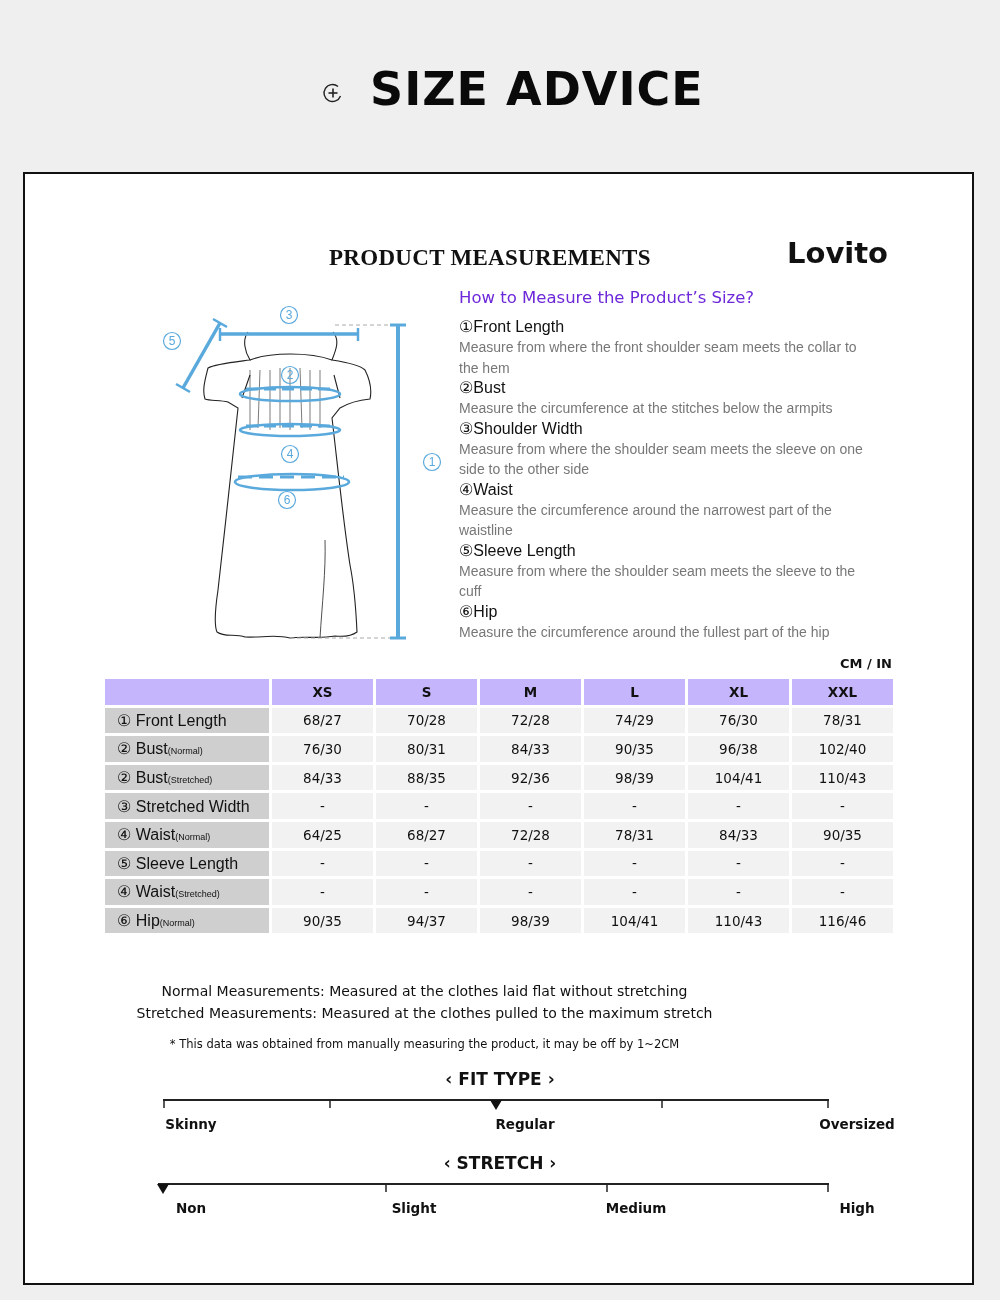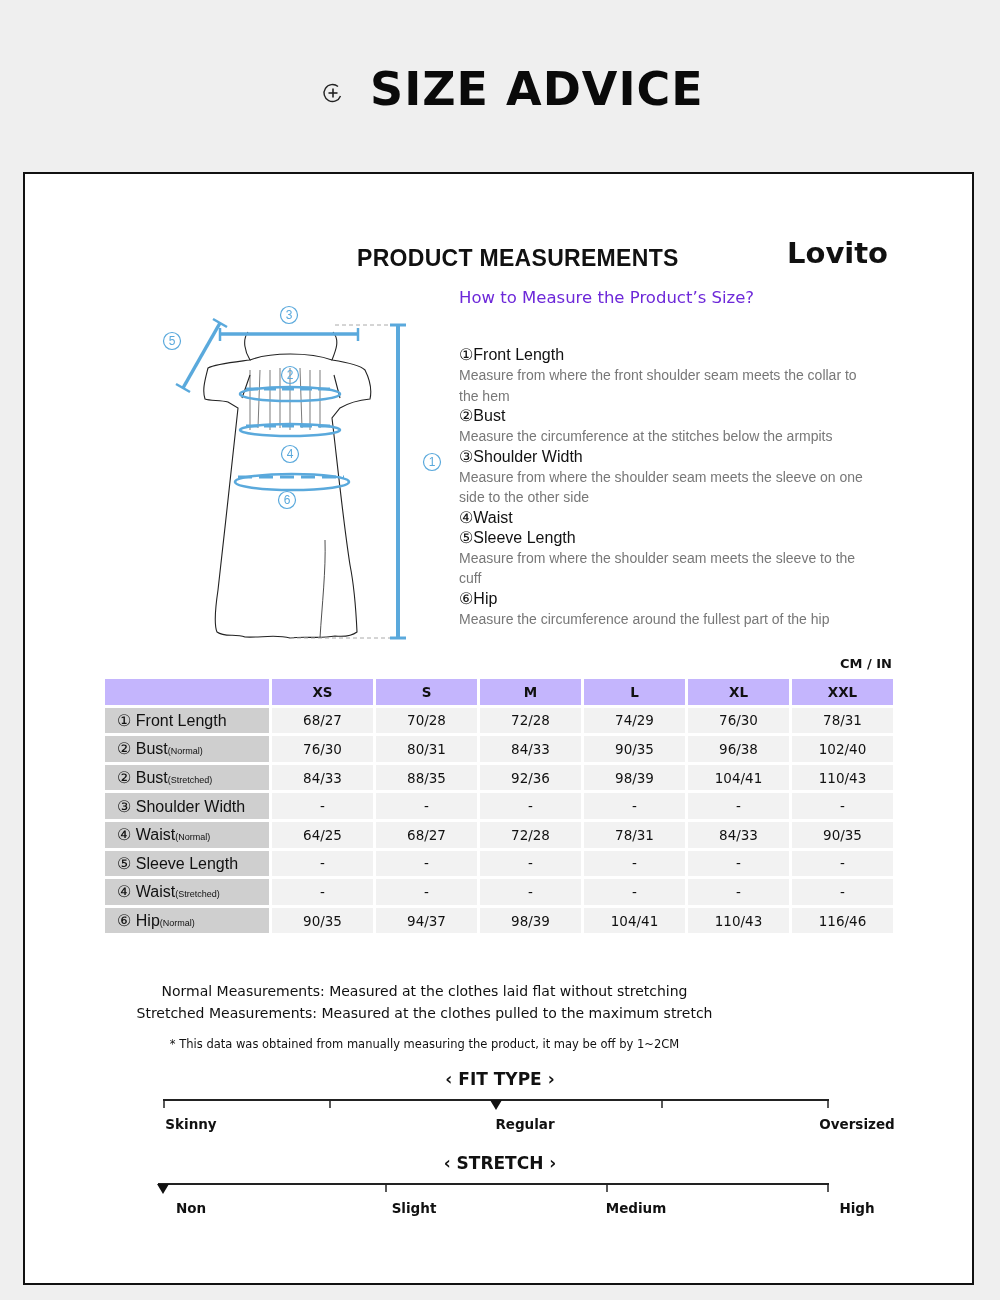--- a/index.html
+++ b/index.html
@@ -1,24 +1,24 @@
 <!DOCTYPE html>
 <html><head>
 <meta charset="utf-8">
 <style>
   html, body { margin:0; padding:0; }
   body { width:1000px; height:1300px; background:#efefef; position:relative; font-family:"Liberation Sans", sans-serif; color:#111; overflow:hidden; }
   .abs { position:absolute; }
   .banner-title { left:370px; top:62px; font-family:"DejaVu Sans", sans-serif; font-weight:bold; font-size:46px; letter-spacing:1px; color:#0a0a0a; }
   .banner-icon { left:322px; top:82px; width:20px; height:20px; }
   .frame { left:23px; top:172px; width:951px; height:1113px; background:#fff; border:2px solid #111; box-sizing:border-box; }
-  .pm-title { left:329px; top:245px; font-family:Liberation Sans, sans-serif; font-weight:bold; font-size:23px; color:#111; letter-spacing:0.3px;margin-left:28px; }
+  .pm-title { left:329px; top:245px; font-family:Liberation Serif, serif; font-weight:bold; font-size:23px; color:#111; letter-spacing:0.3px; }
   .brand { left:787px; top:236px; font-family:"DejaVu Sans", sans-serif; font-weight:bold; font-size:29px; color:#111; }
   .how-title { left:459px; top:288px; font-family:"DejaVu Sans", sans-serif; font-size:16.5px; color:#6d28d9; }
-  .guide { left:459px; top:317px; width:410px;margin-top:28px; }
+  .guide { left:459px; top:317px; width:410px; }
   .guide .gh { font-size:16px; color:#111; line-height:20px; }
   .guide .gd { font-size:14px; color:#777; line-height:20.5px; }
   .illus { left:150px; top:300px; width:300px; height:345px; }
   .unit { left:840px; top:656px; font-family:"DejaVu Sans", sans-serif; font-weight:bold; font-size:13px; color:#111; }
   table.sz { position:absolute; left:102px; top:676px; border-collapse:separate; border-spacing:3px 3px; }
   table.sz td, table.sz th { height:25.6px; padding:0; text-align:center; font-family:"DejaVu Sans", sans-serif; font-size:13.5px; color:#111; }
   table.sz th { background:#c4b5fd; font-weight:bold; width:101px; }
   table.sz th.corner { width:164px; }
   table.sz td { background:#f2f2f2; width:101px; }
   table.sz td.lbl { background:#cfcfcf; text-align:left; padding-left:12px; width:152px; font-family:"Liberation Sans", sans-serif; font-size:16px; }
@@ -104,20 +104,21 @@
 
 <div class="abs how-title">How to Measure the Product’s Size?</div>
 <div class="abs guide">
   <div class="gh">①Front Length</div>
   <div class="gd">Measure from where the front shoulder seam meets the collar to the hem</div>
   <div class="gh">②Bust</div>
   <div class="gd">Measure the circumference at the stitches below the armpits</div>
   <div class="gh">③Shoulder Width</div>
   <div class="gd">Measure from where the shoulder seam meets the sleeve on one side to the other side</div>
   <div class="gh">④Waist</div>
+  <div class="gd">Measure the circumference around the narrowest part of the waistline</div>
   <div class="gh">⑤Sleeve Length</div>
   <div class="gd">Measure from where the shoulder seam meets the sleeve to the cuff</div>
   <div class="gh">⑥Hip</div>
   <div class="gd">Measure the circumference around the fullest part of the hip</div>
 </div>
 
 <div class="abs unit">CM / IN</div>
 <table class="sz">
   <thead>
     <tr>
@@ -152,21 +153,21 @@
       <tr>
         <td class="lbl"><span>②</span> <span>Bust</span><span class="sub">(Stretched)</span></td>
         <td>84/33</td>
         <td>88/35</td>
         <td>92/36</td>
         <td>98/39</td>
         <td>104/41</td>
         <td>110/43</td>
       </tr>
       <tr>
-        <td class="lbl"><span>③</span> <span>Shoulder Width</span><span class="sub"></span></td>
+        <td class="lbl"><span>③</span> <span>Stretched Width</span><span class="sub"></span></td>
         <td>-</td>
         <td>-</td>
         <td>-</td>
         <td>-</td>
         <td>-</td>
         <td>-</td>
       </tr>
       <tr>
         <td class="lbl"><span>④</span> <span>Waist</span><span class="sub">(Normal)</span></td>
         <td>64/25</td>

